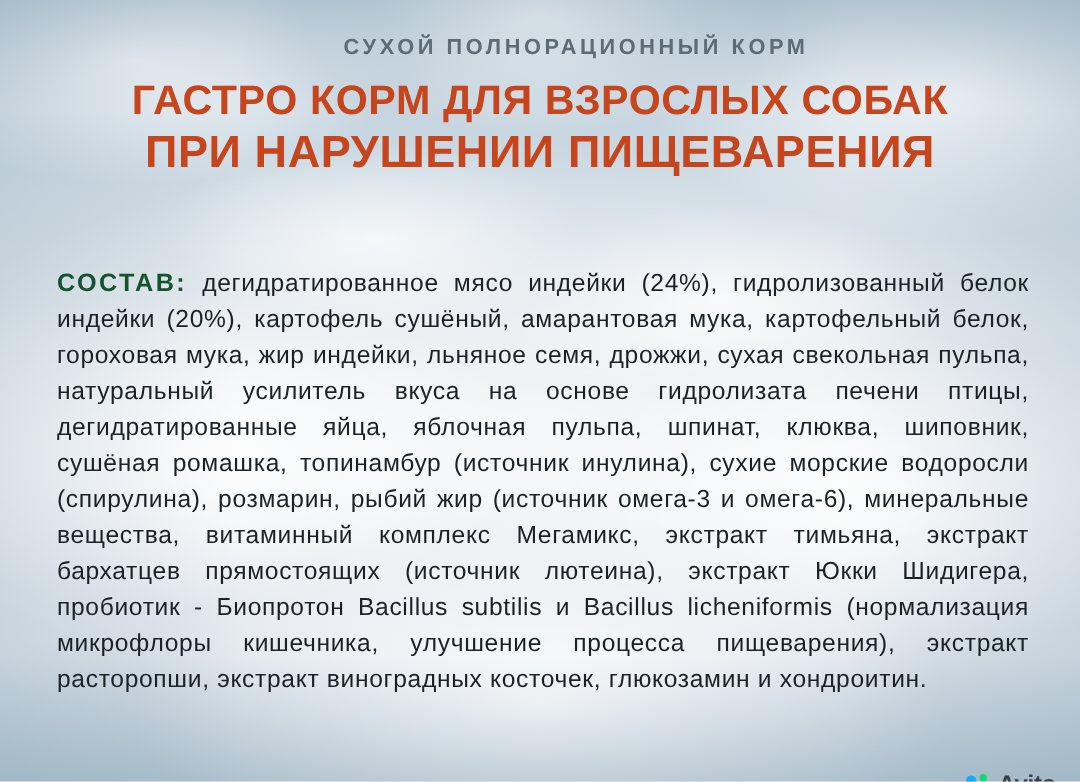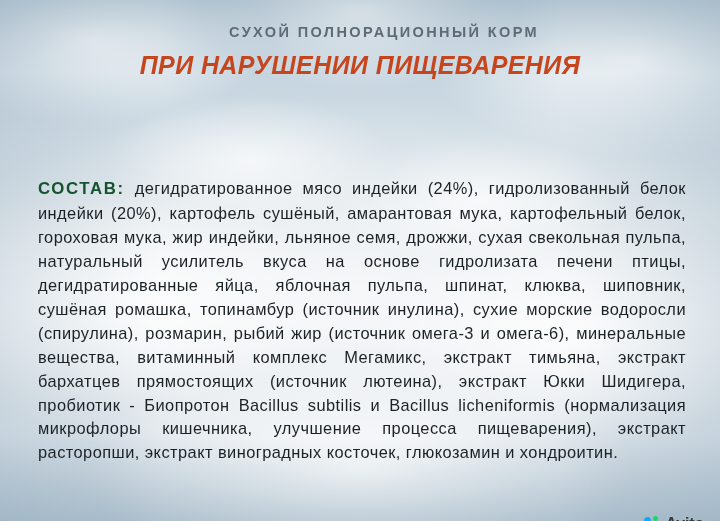--- a/index.html
+++ b/index.html
@@ -71,21 +71,21 @@
   .title {
     text-align: center;
     margin-top: 10px;
     font-weight: bold;
     color: #c6451c;
     text-transform: uppercase;
     line-height: 1.22;
     letter-spacing: 0.4px;
   }
   .title .line1 { display: block; font-size: 27.5px; }
-  .title .line2 { display: block; font-size: 25px; font-style: italic; }
+  .title .line2 { display: block; font-size: 30px; }
 
   
   .composition {
     position: absolute;
     left: 38px;
     right: 34px;
     top: 137px;
     color: #1b2226;
     font-size: 16.4px;
     line-height: 1.46;
@@ -135,20 +135,21 @@
 <div class="poster">
   <div class="bg"></div>
   <div class="bg-haze"></div>
   <div class="bg-vign"></div>
 
   <div class="content">
 
     <div class="kicker">СУХОЙ ПОЛНОРАЦИОННЫЙ КОРМ</div>
 
     <div class="title">
+      <span class="line1">ГАСТРО КОРМ ДЛЯ ВЗРОСЛЫХ СОБАК</span>
       <span class="line2">ПРИ НАРУШЕНИИ ПИЩЕВАРЕНИЯ</span>
     </div>
 
     <p class="composition">
       <span class="lead">СОСТАВ:</span><span> дегидратированное мясо индейки (24%), гидролизованный белок индейки (20%), картофель сушёный, амарантовая мука, картофельный белок, гороховая мука, жир индейки, льняное семя, дрожжи, сухая свекольная пульпа, натуральный усилитель вкуса на основе гидролизата печени птицы, дегидратированные яйца, яблочная пульпа, шпинат, клюква, шиповник, сушёная ромашка, топинамбур (источник инулина), сухие морские водоросли (спирулина), розмарин, рыбий жир (источник омега-3 и омега-6), минеральные вещества, витаминный комплекс Мегамикс, экстракт тимьяна, экстракт бархатцев прямостоящих (источник лютеина), экстракт Юкки Шидигера, пробиотик - Биопротон Bacillus subtilis и Bacillus licheniformis (нормализация микрофлоры кишечника, улучшение процесса пищеварения), экстракт расторопши, экстракт виноградных косточек, глюкозамин и хондроитин.</span>
     </p>
 
     <div class="watermark">
       <span class="wm-logo">
         <i class="d1"></i>

